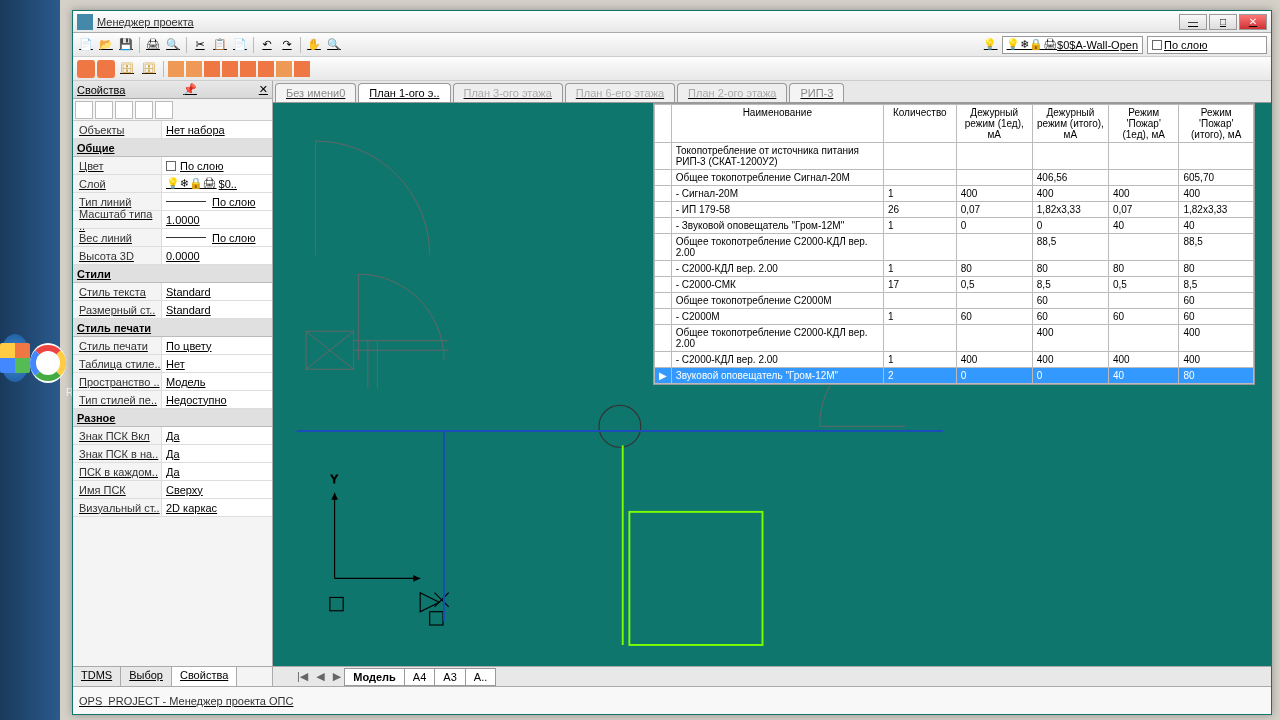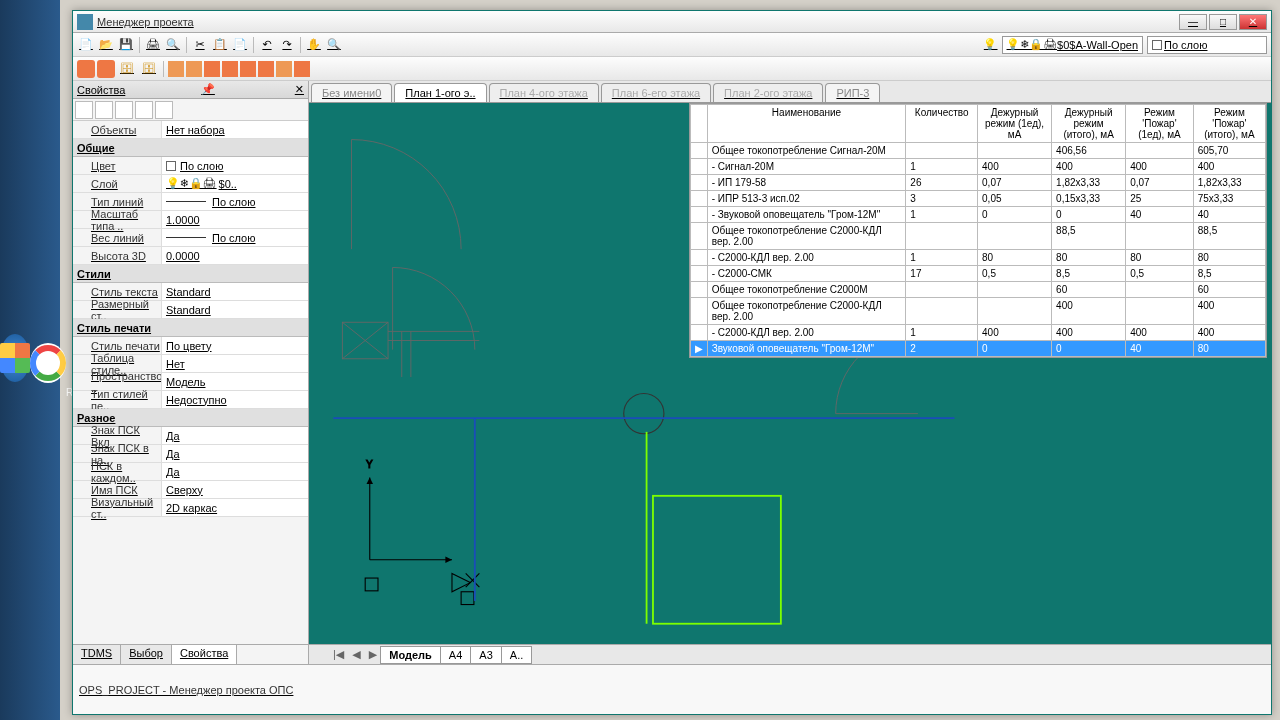--- a/index.html
+++ b/index.html
@@ -27,54 +27,54 @@
 .tb-btn { width: 18px; height: 18px; border: 1px solid transparent; display: flex; align-items: center; justify-content: center; font-size: 11px; }
 .tb-sep { width: 1px; height: 16px; background: #bbb; margin: 0 2px; }
 .layer-combo { margin-left: auto; display: flex; align-items: center; gap: 4px; }
 .combo { height: 18px; border: 1px solid #999; background: #fff; padding: 0 4px; display: flex; align-items: center; min-width: 110px; }
 
 .toolbar2 { height: 24px; background: linear-gradient(#fdfdfd,#e8e8e8); border-bottom: 1px solid #ccc; display: flex; align-items: center; padding: 0 4px; gap: 2px; }
 .tb2-btn { width: 20px; height: 20px; display: flex; align-items: center; justify-content: center; }
 
 .workspace { flex: 1; display: flex; overflow: hidden; position: relative; }
 
-.props-panel { width: 236px; background: #f4f4f4; border-right: 1px solid #aaa; display: flex; flex-direction: column; }
+.props-panel { width: 200px; background: #f4f4f4; border-right: 1px solid #aaa; display: flex; flex-direction: column; }
 .props-header { height: 18px; background: linear-gradient(#e8e8e8,#d8d8d8); border-bottom: 1px solid #aaa; padding: 2px 4px; display: flex; align-items: center; }
 .props-header .close-x { margin-left: auto; cursor: pointer; }
 .props-toolbar { height: 22px; padding: 2px; display: flex; gap: 2px; border-bottom:1px solid #ccc;}
 .pt-btn { width: 18px; height: 18px; border: 1px solid #bbb; background: #fff; }
 .props-row { display: flex; height: 18px; border-bottom: 1px solid #ddd; align-items: center; }
-.props-row .lbl { width: 88px; padding-left: 18px; color: #333; }
+.props-row .lbl { width: 88px; padding-left: 6px; color: #333; }
 .props-row .val { flex: 1; padding-left: 4px; background: #fff; border-left: 1px solid #ddd; height: 100%; display: flex; align-items: center; gap:2px;}
 .props-cat { background: #e0e0e0; font-weight: bold; padding-left: 4px; height: 18px; display: flex; align-items: center; border-bottom: 1px solid #bbb; }
 .props-tabs { margin-top: auto; height: 20px; display: flex; border-top: 1px solid #aaa; }
 .props-tab { padding: 2px 8px; border-right: 1px solid #aaa; background: #e8e8e8; }
 .props-tab.active { background: #fff; }
 
 .canvas-area { flex: 1; position: relative; background: #0f766e; overflow: hidden; }
 .doc-tabs { height: 22px; background: #e8e8e8; display: flex; align-items: flex-end; border-bottom: 1px solid #999; }
 .doc-tab { padding: 3px 10px; border: 1px solid #999; border-bottom: none; margin-left: 2px; background: #f4f4f4; border-radius: 4px 4px 0 0; color:#888;}
 .doc-tab.active { background: #fff; color:#000; }
 .doc-tab.inactive { color:#aaa; background:#eee;}
 
 .drawing { position: absolute; left: 0; top: 22px; right: 0; bottom: 22px; }
 .drawing svg { width: 100%; height: 100%; }
 
-.data-table { position: absolute; left: 380px; top: 22px; right: 4px; background: #fff; border: 1px solid #999; }
+.data-table { position: absolute; left: 380px; top: 22px; right: 16px; background: #fff; border: 1px solid #999; }
 .data-table table { width: 100%; border-collapse: collapse; }
 .data-table th, .data-table td { border: 1px solid #bbb; padding: 2px 4px; font-size: 10px; text-align: left; vertical-align: top; }
 .data-table th { background: #fff; font-weight: normal; text-align: center; height: 36px; }
 .data-table tr.selected td { background: #3399ff; color: #fff; }
 .row-marker { width:12px; text-align:center; color:#666;}
 
 .model-tabs { position: absolute; left: 0; bottom: 0; right: 0; height: 20px; background: #e8e8e8; display: flex; align-items: center; padding-left: 20px; border-top:1px solid #aaa;}
 .model-tabs .nav { padding: 0 4px; color:#666;}
 .model-tab { padding: 2px 8px; border: 1px solid #999; background: #fff; margin-left: -1px; }
 
-.cmdline { height: 50px; background: #f8f8f8; border-top: 1px solid #aaa; padding: 2px 6px; font-family: "Courier New", monospace; font-size: 11px; color:#333; display:flex; flex-direction:column; justify-content:center;}
+.cmdline { height: 28px; background: #f8f8f8; border-top: 1px solid #aaa; padding: 2px 6px; font-family: "Courier New", monospace; font-size: 11px; color:#333; display:flex; flex-direction:column; justify-content:center;}
 .sq { display:inline-block; width:10px; height:10px; border:1px solid #666; margin-right:2px; vertical-align:middle;}
 .line-sample { display:inline-block; width:40px; border-top:1px solid #333; vertical-align:middle; margin-right:4px;}
 </style>
 </head>
 <body>
 
 <div class="taskbar-left">
   <div class="start-btn"></div>
   <div class="tb-icon tb-ie"></div>
   <div class="tb-icon tb-folder"></div>
@@ -254,21 +254,21 @@
         <div class="props-tab">TDMS</div>
         <div class="props-tab">Выбор</div>
         <div class="props-tab active">Свойства</div>
       </div>
     </div>
 
     <div class="canvas-area">
       <div class="doc-tabs">
         <div class="doc-tab">Без имени0</div>
         <div class="doc-tab active">План 1-ого э..</div>
-        <div class="doc-tab inactive">План 4-ого этажа</div>
+        <div class="doc-tab inactive">План 3-ого этажа</div>
         <div class="doc-tab inactive">План 6-его этажа</div>
         <div class="doc-tab inactive">План 2-ого этажа</div>
         <div class="doc-tab">РИП-3</div>
       </div>
 
       <div class="drawing">
         <svg viewBox="0 0 1000 590">
           <g stroke="#666" fill="none" stroke-width="1">
             <path d="M 20 40 A 120 120 0 0 1 140 160"></path>
             <line x1="20" y1="40" x2="20" y2="160"></line>
@@ -322,20 +322,29 @@
             <th style="width:80px">Количество</th>
             <th style="width:90px">Дежурный режим (1ед), мА</th>
             <th style="width:90px">Дежурный режим (итого), мА</th>
             <th style="width:90px">Режим 'Пожар' (1ед), мА</th>
             <th style="width:90px">Режим 'Пожар' (итого), мА</th>
           </tr>
             </thead>
           <tbody id="tbody">
               <tr>
                 <td class="row-marker"></td>
+                <td>Токопотребление от источника питания РИП-3 (СКАТ-1200У2)</td>
+                <td></td>
+                <td></td>
+                <td></td>
+                <td></td>
+                <td></td>
+              </tr>
+              <tr>
+                <td class="row-marker"></td>
                 <td>Общее токопотребление Сигнал-20М</td>
                 <td></td>
                 <td></td>
                 <td>406,56</td>
                 <td></td>
                 <td>605,70</td>
               </tr>
               <tr>
                 <td class="row-marker"></td>
                 <td>- Сигнал-20М</td>
@@ -349,29 +358,20 @@
                 <td class="row-marker"></td>
                 <td>- ИП 179-58</td>
                 <td>26</td>
                 <td>0,07</td>
                 <td>1,82x3,33</td>
                 <td>0,07</td>
                 <td>1,82x3,33</td>
               </tr>
               <tr>
                 <td class="row-marker"></td>
-                <td>- ИПР 513-3 исп.02</td>
-                <td>3</td>
-                <td>0,05</td>
-                <td>0,15x3,33</td>
-                <td>25</td>
-                <td>75x3,33</td>
-              </tr>
-              <tr>
-                <td class="row-marker"></td>
                 <td>- Звуковой оповещатель "Гром-12М"</td>
                 <td>1</td>
                 <td>0</td>
                 <td>0</td>
                 <td>40</td>
                 <td>40</td>
               </tr>
               <tr>
                 <td class="row-marker"></td>
                 <td>Общее токопотребление С2000-КДЛ вер. 2.00</td>
@@ -399,20 +399,29 @@
                 <td>0,5</td>
                 <td>8,5</td>
               </tr>
               <tr>
                 <td class="row-marker"></td>
                 <td>Общее токопотребление С2000М</td>
                 <td></td>
                 <td></td>
                 <td>60</td>
                 <td></td>
+                <td>60</td>
+              </tr>
+              <tr>
+                <td class="row-marker"></td>
+                <td>- С2000М</td>
+                <td>1</td>
+                <td>60</td>
+                <td>60</td>
+                <td>60</td>
                 <td>60</td>
               </tr>
               <tr>
                 <td class="row-marker"></td>
                 <td>Общее токопотребление С2000-КДЛ вер. 2.00</td>
                 <td></td>
                 <td></td>
                 <td>400</td>
                 <td></td>
                 <td>400</td>

